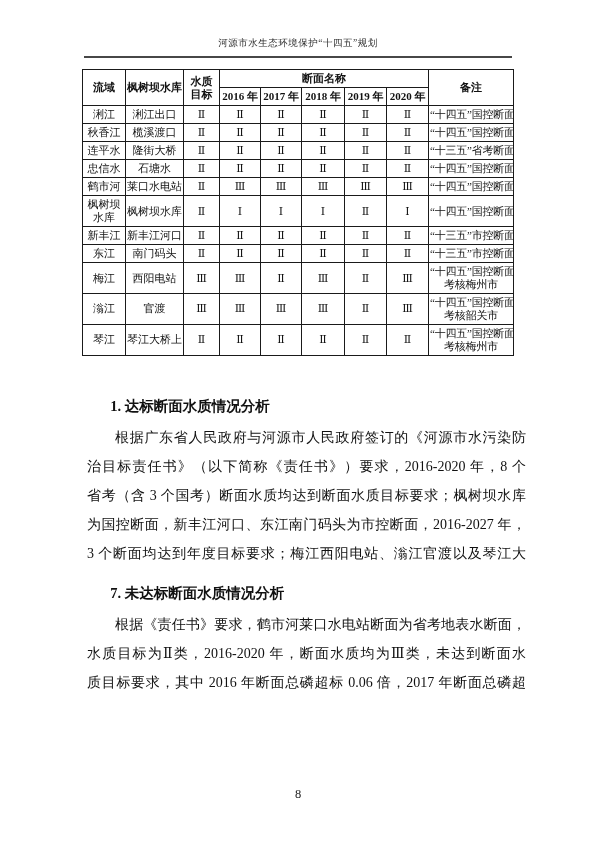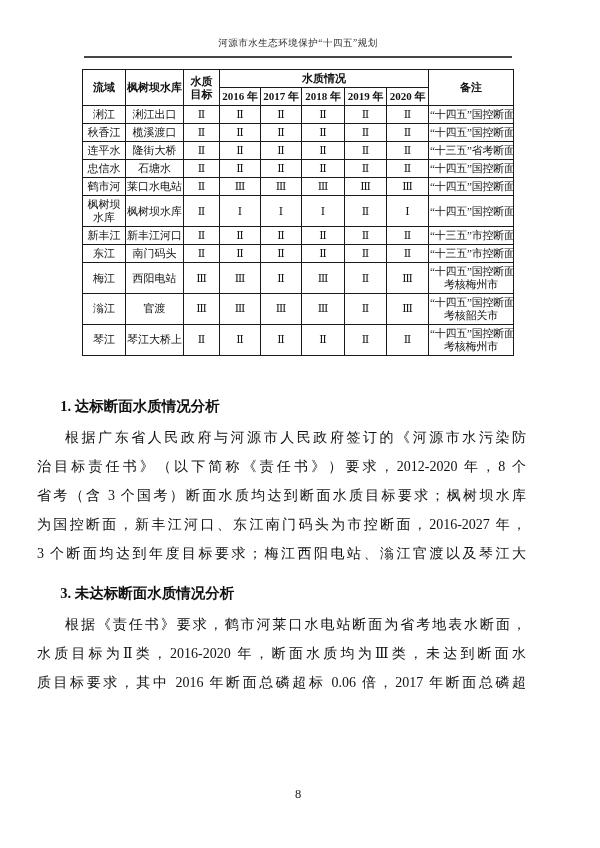--- a/index.html
+++ b/index.html
@@ -44,21 +44,21 @@
     padding: 2px 1px;
     overflow: hidden;
   }
   table.wq th { font-weight: bold; padding: 2px 0; }
   th.pre, td.c-remark { white-space: pre; }
   th.year { font-size: 10.5px; }
   td.c-rn { font-size: 11px; }
   td.c-remark { font-size: 9px; letter-spacing: -0.2px; line-height: 1.3; }
   td.c-basin, td.c-name { padding: 2px 2px; }
   
-  .content { padding: 0 70px 0 37px; margin-top: 36px; }
+  .content { padding: 0 70px 0 87px; margin-top: 36px; }
   .sec-heading {
     font-size: 14.5px;
     font-weight: bold;
     line-height: 29px;
     margin-top: 11px;
     text-indent: 1.6em;
   }
   .para { margin-top: 2px; }
   .tline {
     font-size: 14px;
@@ -96,21 +96,21 @@
       <col style="width:42px">
         <col style="width:42px">
         <col style="width:85px">
     </colgroup>
     <thead>
       <tr>
         <th rowspan="2">流域</th>
         <th rowspan="2">枫树坝水库</th>
         <th rowspan="2" class="pre">水质
 目标</th>
-        <th colspan="5">水质情况</th>
+        <th colspan="5">断面名称</th>
         <th rowspan="2">备注</th>
       </tr>
       <tr>
         <th class="year">2016 年</th>
         <th class="year">2017 年</th>
         <th class="year">2018 年</th>
         <th class="year">2019 年</th>
         <th class="year">2020 年</th>
       </tr>
     </thead>
@@ -239,26 +239,26 @@
         <td class="c-remark">“十四五”国控断面，
 考核梅州市</td>
       </tr>
     </tbody>
   </table>
 
   <div class="content">
     <h3 class="sec-heading">1. 达标断面水质情况分析</h3>
     <div class="para">
       <div class="tline first">根据广东省人民政府与河源市人民政府签订的《河源市水污染防</div>
-      <div class="tline">治目标责任书》（以下简称《责任书》）要求，2012-2020 年，8 个</div>
+      <div class="tline">治目标责任书》（以下简称《责任书》）要求，2016-2020 年，8 个</div>
       <div class="tline">省考（含 3 个国考）断面水质均达到断面水质目标要求；枫树坝水库</div>
       <div class="tline">为国控断面，新丰江河口、东江南门码头为市控断面，2016-2027 年，</div>
       <div class="tline">3 个断面均达到年度目标要求；梅江西阳电站、滃江官渡以及琴江大</div>
     </div>
-    <h3 class="sec-heading">3. 未达标断面水质情况分析</h3>
+    <h3 class="sec-heading">7. 未达标断面水质情况分析</h3>
     <div class="para">
       <div class="tline first">根据《责任书》要求，鹤市河莱口水电站断面为省考地表水断面，</div>
       <div class="tline">水质目标为Ⅱ类，2016-2020 年，断面水质均为Ⅲ类，未达到断面水</div>
       <div class="tline">质目标要求，其中 2016 年断面总磷超标 0.06 倍，2017 年断面总磷超</div>
     </div>
   </div>
 
   <div class="footer">8</div>
 
 </div>

